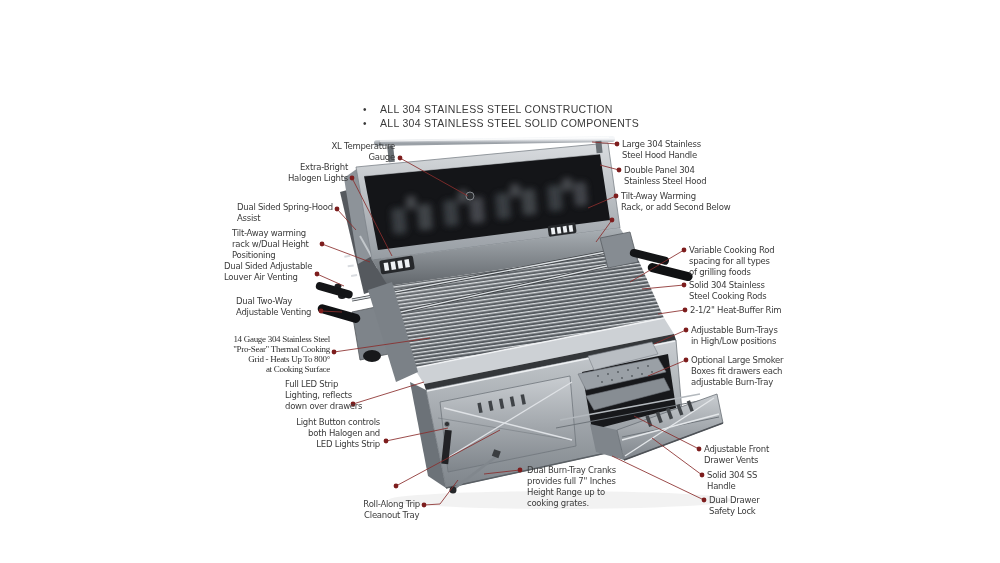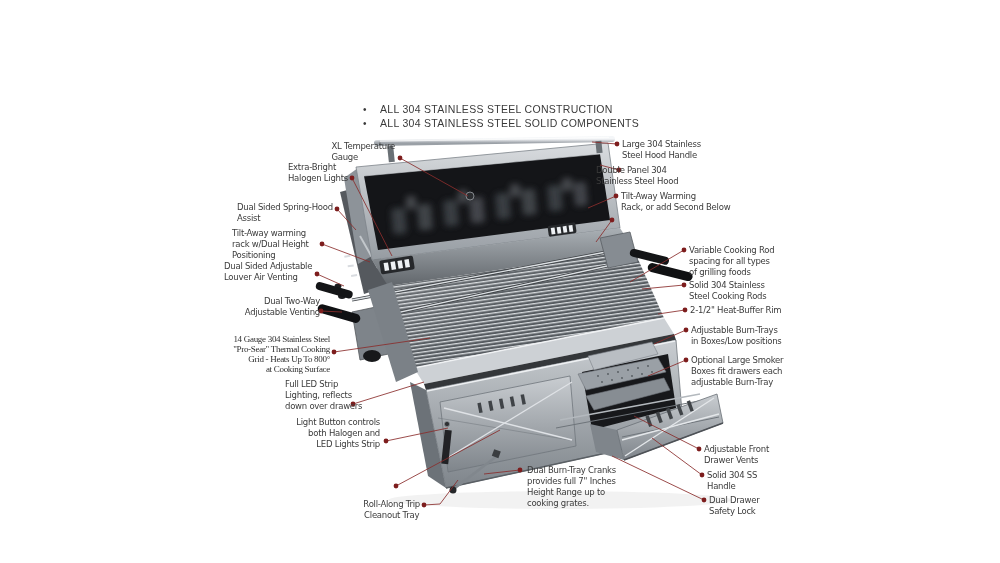--- a/index.html
+++ b/index.html
@@ -267,63 +267,63 @@
   <div class="bl">
         <span class="bd">•</span>
         <span>ALL 304 STAINLESS STEEL CONSTRUCTION</span>
       </div>
   <div class="bl">
         <span class="bd">•</span>
         <span>ALL 304 STAINLESS STEEL SOLID COMPONENTS</span>
       </div>
 </div>
 
-<div class="co" style="top:141px;right:605px;">XL Temperature
+<div class="co" style="top:141px;right:605px;text-align:right">XL Temperature
 Gauge</div>
-<div class="co" style="top:162px;right:652px;text-align:left">Extra-Bright
+<div class="co" style="top:162px;right:652px;text-align:right">Extra-Bright
 Halogen Lights</div>
 <div class="co" style="top:202px;left:237px">Dual Sided Spring-Hood
 Assist</div>
 <div class="co" style="top:228px;left:232px">Tilt-Away warming
 rack w/Dual Height
 Positioning</div>
 <div class="co" style="top:261px;left:224px">Dual Sided Adjustable
 Louver Air Venting</div>
-<div class="co" style="top:296px;left:236px;width:84px;text-align:right">Dual Two-Way
+<div class="co" style="top:296px;left:236px;width:84px;text-align:left">Dual Two-Way
 Adjustable Venting</div>
 <div class="co serif" style="top:334px;right:670px;text-align:right">14 Gauge 304 Stainless Steel
 "Pro-Sear" Thermal Cooking
 Grid - Heats Up To 800°
 at Cooking Surface</div>
 <div class="co" style="top:417px;right:620px;text-align:right">Light Button controls
 both Halogen and
 LED Lights Strip</div>
 <div class="co" style="top:379px;left:285px">Full LED Strip
 Lighting, reflects
 down over drawers</div>
 <div class="co" style="top:499px;right:580px;text-align:center">Roll-Along Trip
 Cleanout Tray</div>
 <div class="co" style="top:465px;left:527px">Dual Burn-Tray Cranks
 provides full 7" Inches
 Height Range up to
 cooking grates.</div>
 <div class="co" style="top:139px;left:622px">Large 304 Stainless
 Steel Hood Handle</div>
-<div class="co" style="top:165px;left:596px">Double Panel 304
+<div class="co" style="top:165px;left:624px">Double Panel 304
 Stainless Steel Hood</div>
 <div class="co" style="top:191px;left:621px">Tilt-Away Warming
 Rack, or add Second Below</div>
 <div class="co" style="top:245px;left:689px">Variable Cooking Rod
 spacing for all types
 of grilling foods</div>
 <div class="co" style="top:280px;left:689px">Solid 304 Stainless
 Steel Cooking Rods</div>
 <div class="co" style="top:305px;left:690px">2-1/2" Heat-Buffer Rim</div>
 <div class="co" style="top:325px;left:691px">Adjustable Burn-Trays
-in Boxes/Low positions</div>
+in High/Low positions</div>
 <div class="co" style="top:355px;left:691px">Optional Large Smoker
 Boxes fit drawers each
 adjustable Burn-Tray</div>
 <div class="co" style="top:444px;left:704px">Adjustable Front
 Drawer Vents</div>
 <div class="co" style="top:470px;left:707px">Solid 304 SS
 Handle</div>
 <div class="co" style="top:495px;left:709px">Dual Drawer
 Safety Lock</div>
 

